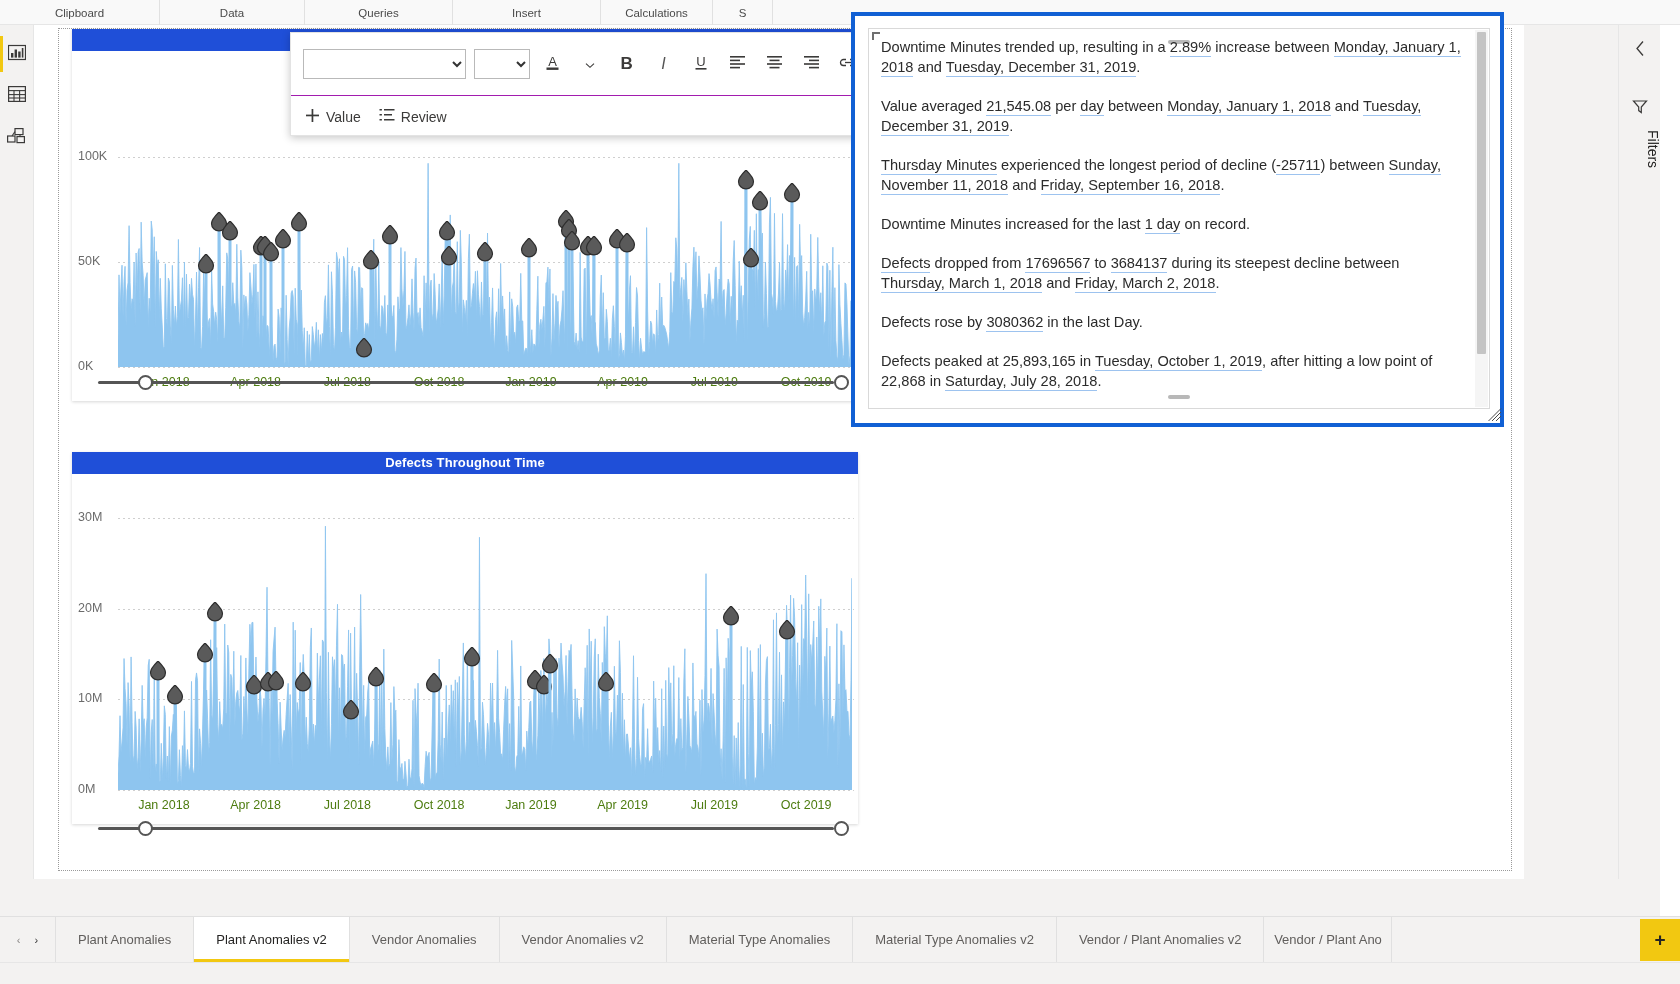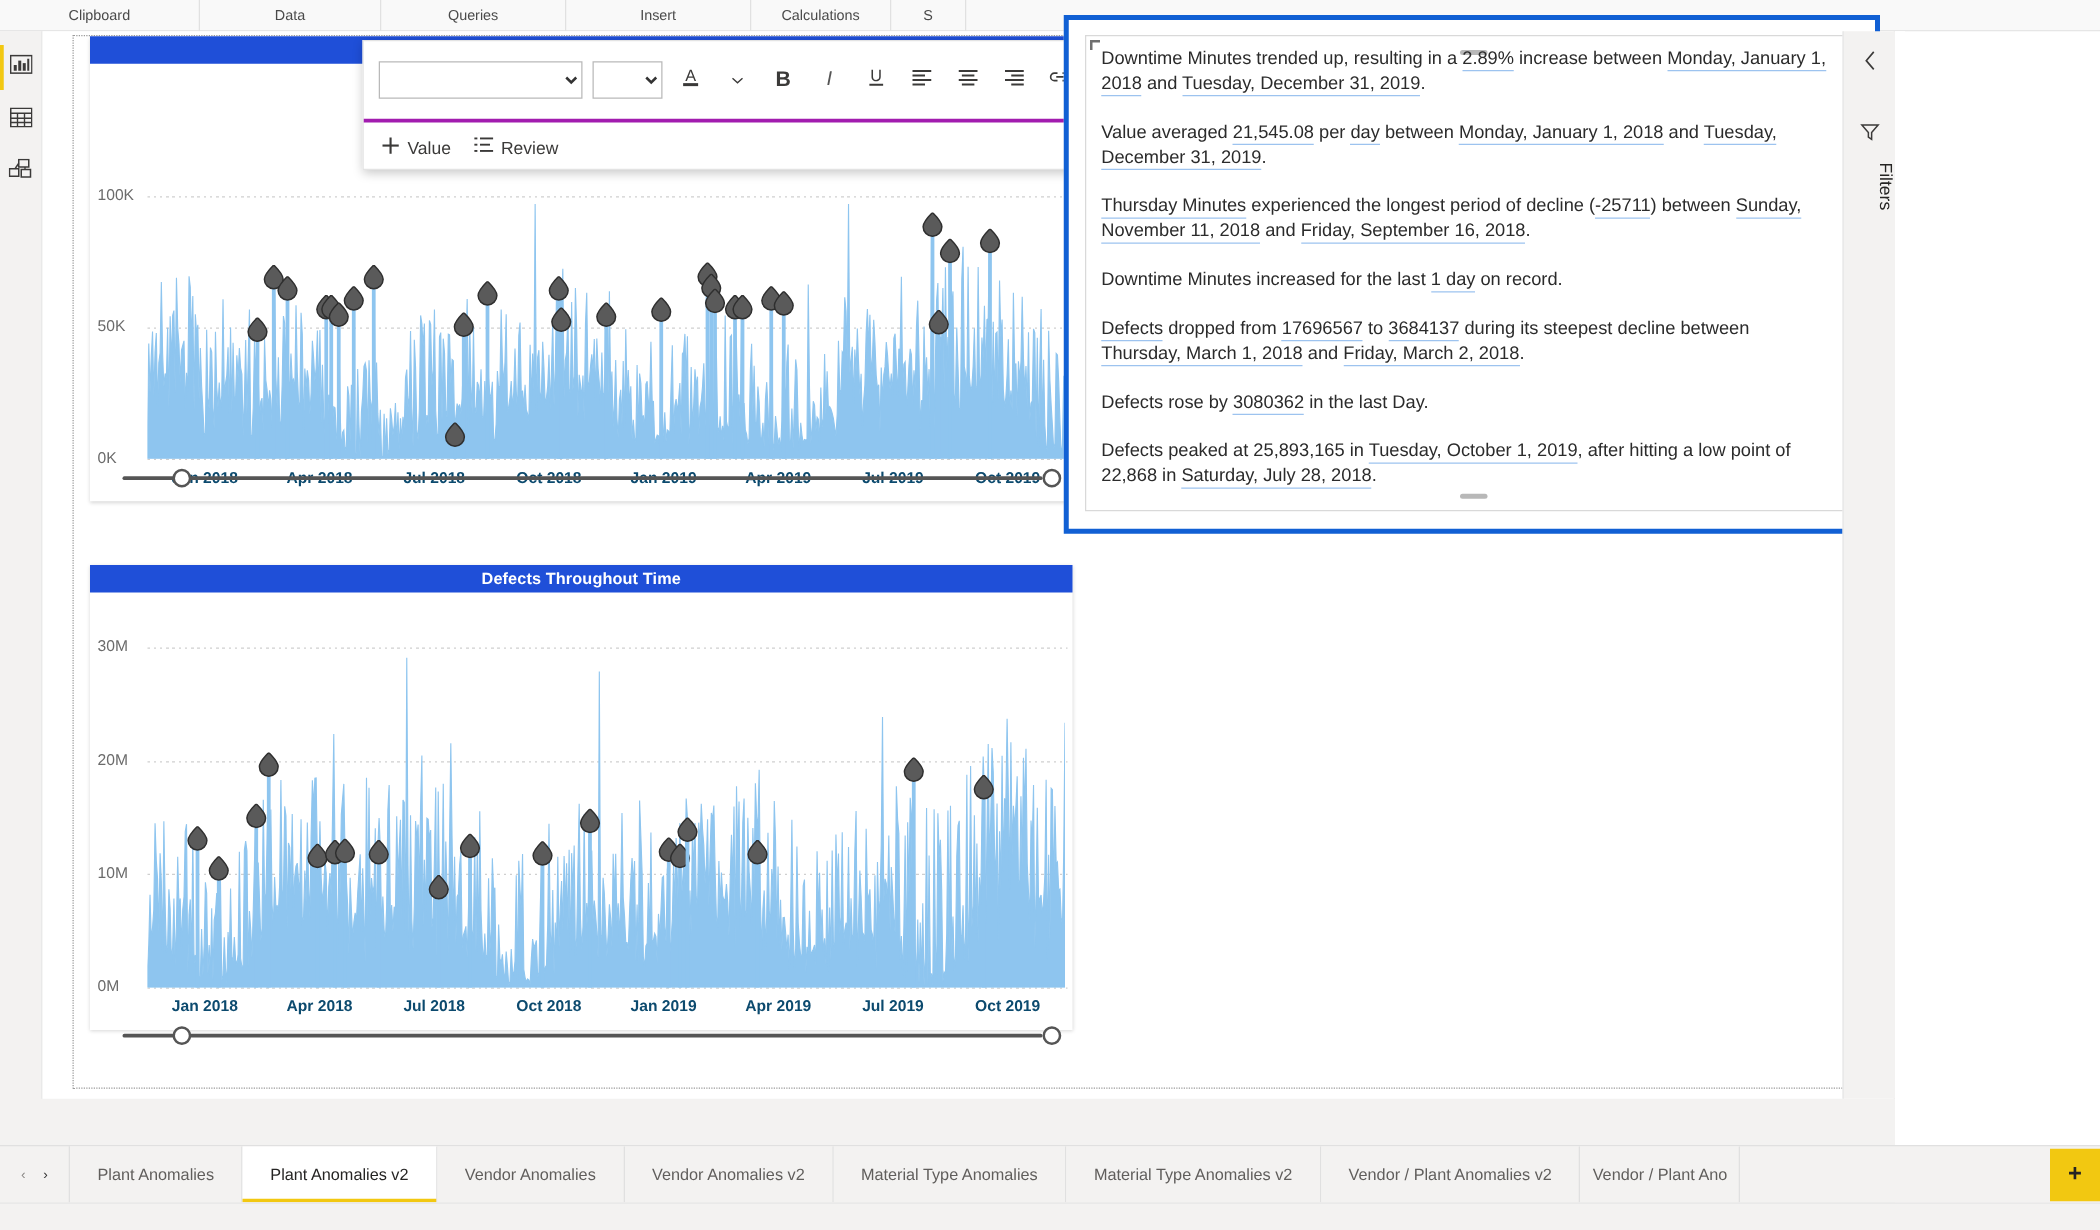--- a/index.html
+++ b/index.html
@@ -2,21 +2,21 @@
 <html><head>
 <meta charset="utf-8">
 <style>
   * { box-sizing: border-box; margin: 0; padding: 0; }
   html, body {
     width: 1680px; height: 984px;
     font-family: "Liberation Sans", sans-serif;
     background: #ffffff;
     overflow: hidden;
   }
-  #app { position: relative; width: 1516px; height: 984px; background: #f3f2f1; }
+  #app { position: relative; width: 1660px; height: 984px; background: #f3f2f1; }
 
   
   .ribbon-groups {
     position: absolute; top: 0; left: 0; width: 1680px; height: 25px;
     background: #f9f9f9; border-bottom: 1px solid #e6e6e6;
     display: flex; align-items: flex-start;
   }
   .rg {
     height: 25px; line-height: 20px; text-align: center;
     font-size: 11.5px; color: #4a4a4a;
@@ -63,23 +63,22 @@
   .chart-body { position: relative; width: 100%; }
   .y-lab {
     position: absolute; left: 6px; font-size: 12.5px; color: #6b6b6b;
     white-space: nowrap;
   }
   .grid-dot {
     position: absolute; left: 46px; right: 4px; height: 1px;
     background-image: repeating-linear-gradient(to right,#cfcfcf 0 2px,transparent 2px 5px);
   }
   .x-lab {
-    position: absolute; font-size: 12.5px; color: #0c4a6e; white-space: nowrap;
+    position: absolute; font-size: 12.5px; color: #4d7c0f; white-space: nowrap;
     transform: translateX(-50%);
-    font-weight: bold;
   }
   .pin {
     position: absolute; width: 17px; height: 20px;
     transform: translate(-50%, -100%);
   }
   .stem {
     position: absolute; width: 3px; background: #8ec5ef;
     transform: translateX(-50%);
   }
 
@@ -111,21 +110,21 @@
   }
   .tb-sel.font { width: 168px; }
   .tb-sel.size { width: 58px; }
   .tb-btn {
     width: 30px; height: 30px; display: flex; align-items: center; justify-content: center;
     font-size: 16px; color: #3b3a39; cursor: default;
   }
   .tb-row2 {
     position: absolute; left: 0; top: 62px; width: 572px; height: 42px;
     display: flex; align-items: center; padding-left: 14px; gap: 18px;
-    border-top: 3px solid #a21caf;
+    border-top: 1px solid #a21caf;
   }
   .tb-item {
     display: flex; align-items: center; gap: 6px;
     font-size: 14px; color: #3b3a39;
   }
 
   
   .narr-wrap {
     position: absolute; left: 851px; top: 12px; width: 653px; height: 415px;
     border: 4px solid #1160d4; background: #ffffff;

